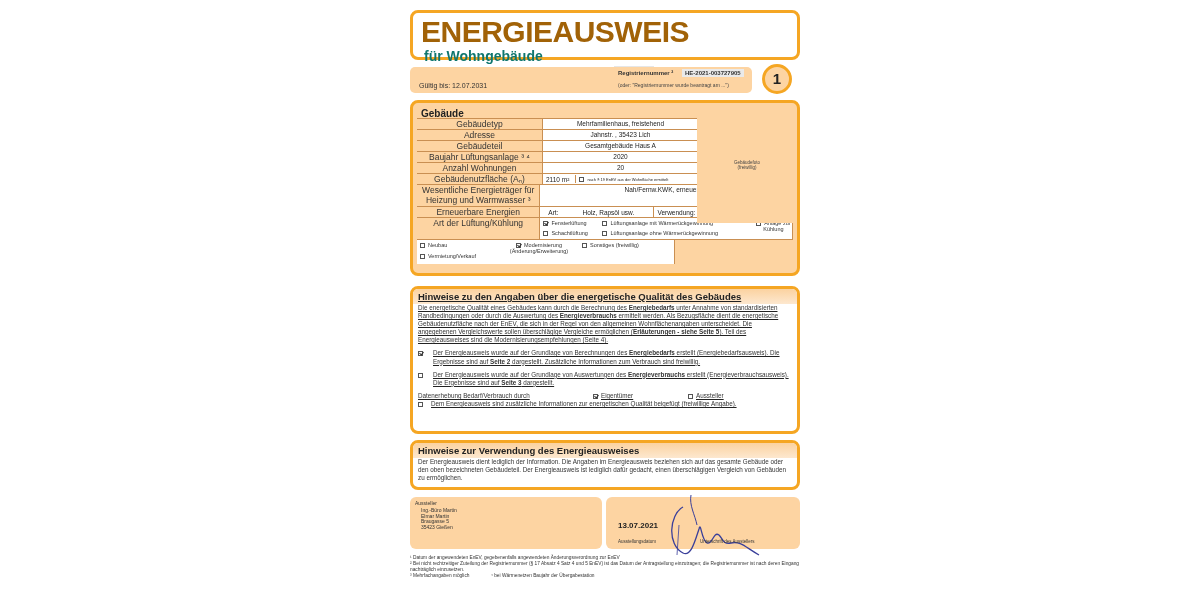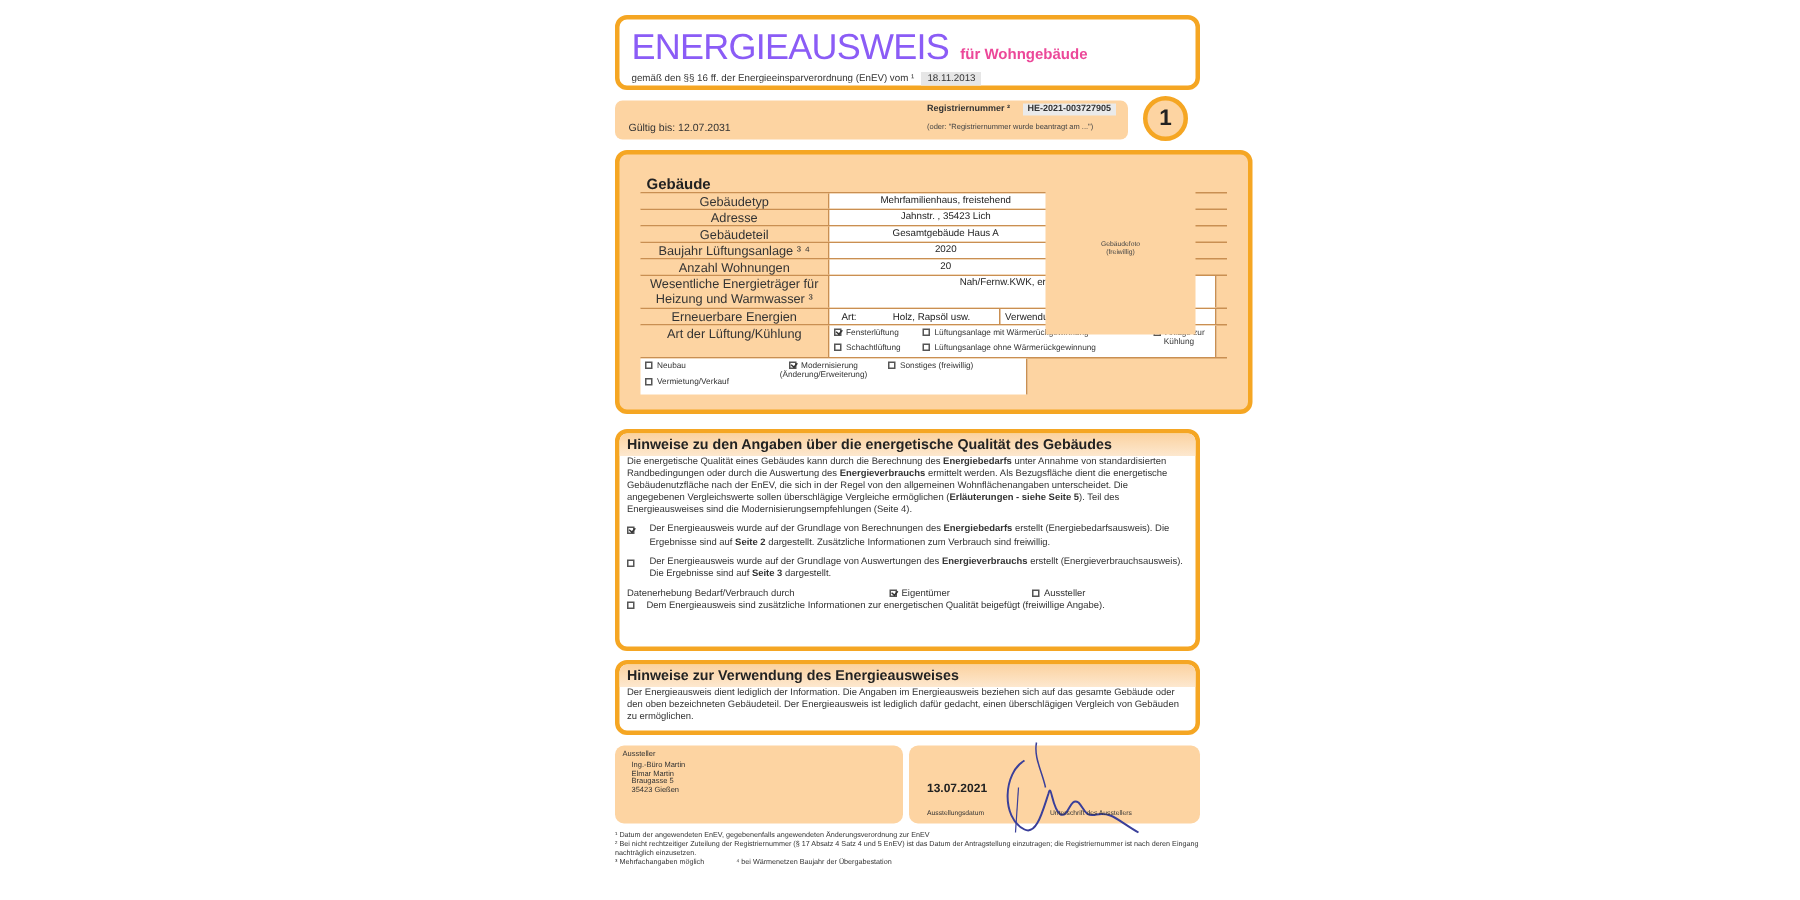--- a/index.html
+++ b/index.html
@@ -10,49 +10,49 @@
 
   .orange-box {
     border: 3px solid #f5a623;
     border-radius: 8px;
     background: #fff;
     position: absolute;
   }
 
   
   .title-box { left: 0; top: 2px; width: 390px; height: 50px; padding: 4px 8px; }
-  .title-main { font-size: 24px; font-weight: normal; letter-spacing: -0.5px; color: #8b5cf6; line-height: 30px; display: inline-block; }
-  .title-sub { font-size: 10px; font-weight: bold; color: #ec4899; margin-left: 3px; display: inline-block; }
+  .title-main { font-size: 30px; font-weight: bold; letter-spacing: -0.5px; color: #a16207; line-height: 30px; display: inline-block; }
+  .title-sub { font-size: 14px; font-weight: bold; color: #0f766e; margin-left: 3px; display: inline-block; }
   .title-line { font-size: 6.5px; color: #333; margin-top: 2px; }
   .title-date { background: #e6e6e6; padding: 1px 4px; margin-left: 3px; }
 
   
   .reg-band { position: absolute; left: 0; top: 59px; width: 342px; height: 26px; background: #fdd4a2; border-radius: 5px; }
   .valid { position: absolute; left: 9px; top: 15px; font-size: 7px; color: #333; }
   .reg-label { position: absolute; left: 208px; top: 3px; font-size: 6px; font-weight: bold; color: #333; }
   .reg-number { position: absolute; left: 272px; top: 2px; font-size: 6px; font-weight: bold; background: #eaeaea; padding: 1px 3px; color: #333; }
   .reg-note { position: absolute; left: 208px; top: 15px; font-size: 5px; color: #444; }
   .page-circle { position: absolute; left: 352px; top: 56px; width: 30px; height: 30px; border-radius: 50%; border: 3px solid #f5a623; background: #fdd4a2; font-weight: bold; font-size: 15px; text-align: center; line-height: 24px; color: #222; }
 
   
-  .bldg-box { left: 0; top: 92px; width: 425px; height: 176px; background: #fdd4a2; padding: 14px; overflow: hidden; }
+  .bldg-box { left: 0; top: 92px; width: 390px; height: 176px; background: #fdd4a2; padding: 4px; overflow: hidden; }
   .bldg-title { font-size: 10px; font-weight: bold; padding: 1px 4px; height: 12px; line-height: 12px; border-bottom: 1px solid #c98f52; background: #fdd4a2; }
   .row { display: flex; border-bottom: 1px solid #c98f52; text-align: center; }
   .row .lbl { width: 126px; font-size: 8.5px; color: #333; padding: 0 3px; line-height: 10px; border-right: 1px solid #c98f52; background: #fdd4a2; }
   .row .val { width: 156px; font-size: 6.5px; background: #fff; padding: 1px 3px; color: #222; border-right: 1px solid #c98f52; }
   .photo { position: absolute; left: 284px; top: 13px; width: 100px; height: 107px; background: #fdd4a2; font-size: 4.5px; text-align: center; padding-top: 44px; color: #444; }
   .full-row .val { width: 258px; }
   .split { display: flex; align-items: center; }
   .small-note { font-size: 4px; border-left: 1px solid #c98f52; padding-left: 3px; margin-left: 6px; display: flex; align-items: center; height: 100%; }
   .cb { display: inline-block; width: 5px; height: 5px; border: 0.8px solid #555; margin-right: 3px; vertical-align: middle; position: relative; }
   .cb.checked::after { content: ""; position: absolute; left: 0.5px; top: -1px; width: 2px; height: 3px; border-right: 1px solid #333; border-bottom: 1px solid #333; transform: rotate(40deg); }
   .opt { font-size: 5.5px; display: inline-block; color: #333; }
 
   
-  .hint-box { left: 0; top: 278px; width: 390px; height: 148px; padding: 0; overflow: hidden; }
+  .hint-box { left: 0; top: 278px; width: 390px; height: 148px; padding: 0; overflow: hidden; text-decoration: underline; }
   .hint-head { background: linear-gradient(#fbd2a0, #fde8cf); font-size: 9.5px; font-weight: bold; padding: 2px 5px; color: #222; }
   .hint-body { font-size: 6.3px; line-height: 8.1px; padding: 0 5px; color: #333; }
   .check-para { display: flex; margin-top: 5px; font-size: 6.3px; line-height: 8.1px; padding: 0 5px; color: #333; }
   .check-para .cb { margin-right: 10px; margin-top: 2px; flex-shrink: 0; }
   .data-line { display: flex; font-size: 6.3px; padding: 0 5px; margin-top: 5px; color: #333; }
   .extra-line { font-size: 6.3px; padding: 0 5px; color: #333; margin-top: 1px; }
 
   .use-box { left: 0; top: 432px; width: 390px; height: 50px; overflow: hidden; }
 
   
@@ -106,20 +106,30 @@
       <div class="lbl">Gebäudeteil</div>
       <div class="val">Gesamtgebäude Haus A</div>
     </div>
     <div class="row" style="height:11px">
       <div class="lbl">Baujahr Lüftungsanlage ³ ⁴</div>
       <div class="val">2020</div>
     </div>
     <div class="row" style="height:11px">
       <div class="lbl">Anzahl Wohnungen</div>
       <div class="val">20</div>
+    </div>
+    <div class="row" style="height:11px">
+      <div class="lbl">Gebäudenutzfläche (Aₙ)</div>
+      <div class="val split">
+        <span>2110 m²</span>
+        <span class="small-note">
+            <span class="cb"></span>
+            <span>nach § 19 EnEV aus der Wohnfläche ermittelt</span>
+          </span>
+      </div>
     </div>
     <div class="row full-row" style="height:22px">
       <div class="lbl">Wesentliche Energieträger für Heizung und Warmwasser ³</div>
       <div class="val">Nah/Fernw.KWK, erneuerbar</div>
     </div>
     <div class="row full-row" style="height:11px">
       <div class="lbl">Erneuerbare Energien</div>
       <div class="val split" style="padding:0 3px">
         <span style="width:20px">Art:</span>
         <span style="width:90px">Holz, Rapsöl usw.</span>

